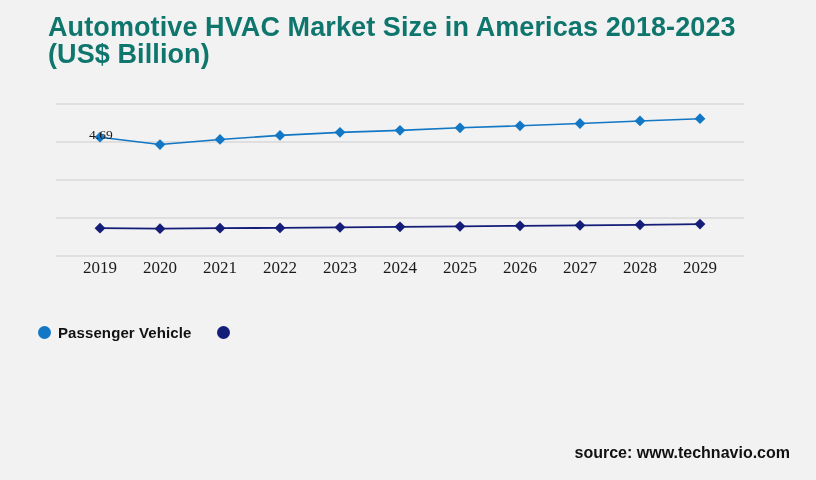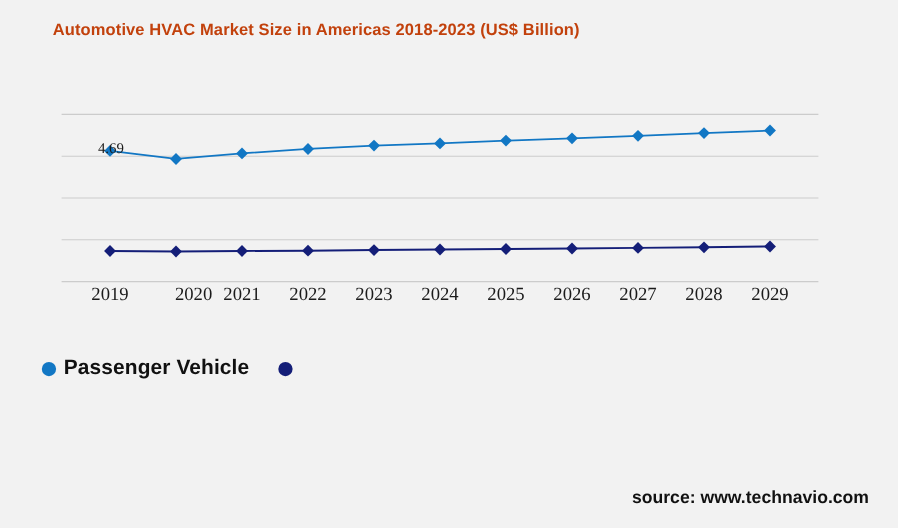--- a/index.html
+++ b/index.html
@@ -21,24 +21,24 @@
     width: 816px;
     height: 480px;
     background: #f2f2f2;
   }
 
   .chart-title {
     position: absolute;
     left: 48px;
     top: 14px;
     width: 730px;
-    font-size: 15px;
+    font-size: 27px;
     font-weight: bold;
     line-height: 27px;
-    color: #c2410c;
+    color: #0f766e;
     letter-spacing: 0.1px;
   }
 
   .plot-area {
     position: absolute;
     left: 56px;
     top: 104px;
     width: 688px;
     height: 152px;
   }
@@ -89,21 +89,21 @@
     align-items: center;
     gap: 7px;
   }
   .legend-swatch {
     width: 13px;
     height: 13px;
     border-radius: 50%;
     display: inline-block;
   }
   .legend-label {
-    font-size: 19px;
+    font-size: 15px;
     font-weight: bold;
     color: #111111;
     letter-spacing: 0.1px;
   }
 
   .source-note {
     position: absolute;
     right: 26px;
     bottom: 18px;
     font-size: 16px;
@@ -148,21 +148,21 @@
         <path d="M 464 116.45333333333332 L 469.4 121.85333333333332 L 464 127.25333333333333 L 458.6 121.85333333333332 Z" fill="#141e78"></path>
         <path d="M 524 115.94666666666666 L 529.4 121.34666666666666 L 524 126.74666666666667 L 518.6 121.34666666666666 Z" fill="#141e78"></path>
         <path d="M 584 115.44 L 589.4 120.84 L 584 126.24000000000001 L 578.6 120.84 Z" fill="#141e78"></path>
         <path d="M 644 114.67999999999999 L 649.4 120.08 L 644 125.48 L 638.6 120.08 Z" fill="#141e78"></path>
       </svg>
   <div class="point-label" style="left: 33px; top: 3.18667px; margin-top: 20px;">4.69</div>
     </div>
 
   <div class="x-axis-labels" id="x-axis-labels">
       <div class="x-tick" style="left: 44px;">2019</div>
-      <div class="x-tick" style="left: 120px;">2020</div>
+      <div class="x-tick" style="left: 104px;">2020</div>
       <div class="x-tick" style="left: 164px;">2021</div>
       <div class="x-tick" style="left: 224px;">2022</div>
       <div class="x-tick" style="left: 284px;">2023</div>
       <div class="x-tick" style="left: 344px;">2024</div>
       <div class="x-tick" style="left: 404px;">2025</div>
       <div class="x-tick" style="left: 464px;">2026</div>
       <div class="x-tick" style="left: 524px;">2027</div>
       <div class="x-tick" style="left: 584px;">2028</div>
       <div class="x-tick" style="left: 644px;">2029</div>
     </div>

